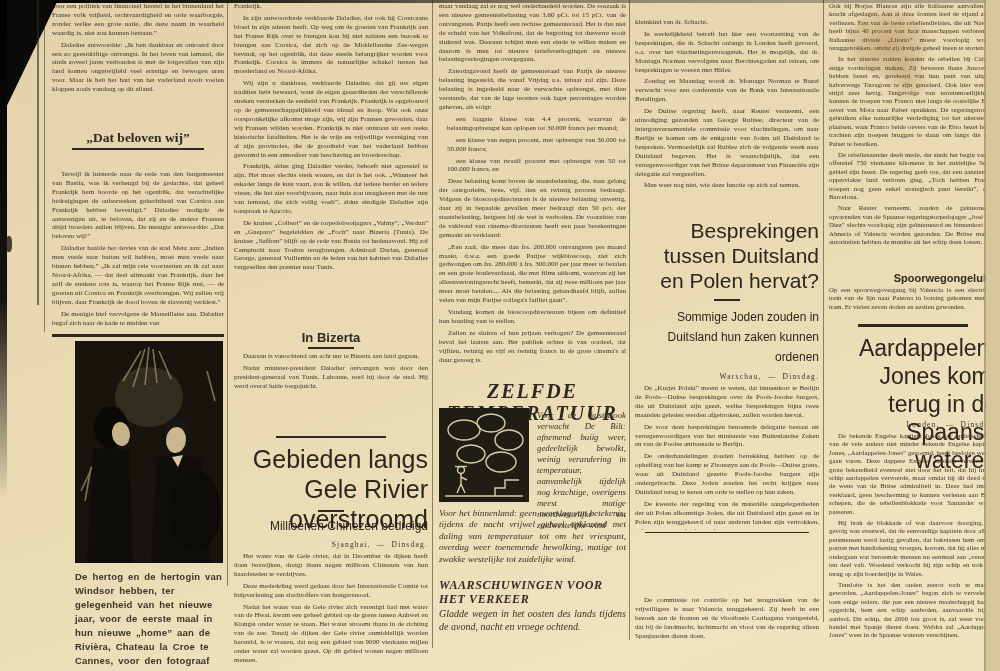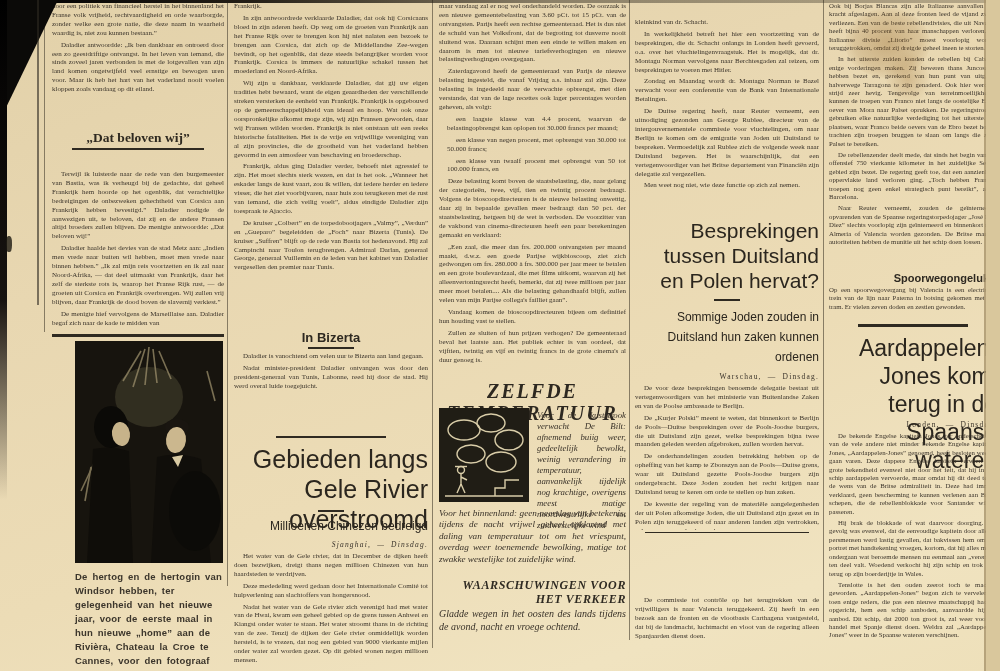--- a/index.html
+++ b/index.html
@@ -13,21 +13,21 @@
   .bt p.frag{text-indent:0;}
   .c5 .bt{font-size:6.8px;line-height:8.4px;}
   .vrule{position:absolute;top:0;width:1px;background:#655c48;opacity:.75;}
   .srule{background:#2f2a21;margin:0 auto;}
   .sub-serif{font:700 13.5px/16px "Liberation Serif","DejaVu Serif",serif;text-align:center;color:#2e2920;}
   .head-sans{font-family:"Liberation Sans","DejaVu Sans",sans-serif;font-weight:400;color:#2b261e;text-align:right;}
   .bold-sans{font-family:"Liberation Sans","DejaVu Sans",sans-serif;font-weight:700;color:#2e2921;}
   .dateline{font:400 7.5px/9px "Liberation Serif","DejaVu Serif",serif;text-align:right;letter-spacing:1.2px;word-spacing:3px;color:#3a332a;padding-right:6px;}
   .caption{font:700 9.5px/14px "Liberation Sans","DejaVu Sans",sans-serif;color:#3b352b;letter-spacing:.2px;word-spacing:2px;}
   .wxhead{font:700 italic 20px/22px "Liberation Serif","DejaVu Serif",serif;letter-spacing:2px;color:#2d2820;text-align:center;}
-  .warnhead{font:700 italic 12px/14px "Liberation Serif","DejaVu Serif",serif;text-align:right;letter-spacing:.6px;color:#2f2a22;}
+  .warnhead{font:700 italic 12px/14px "Liberation Serif","DejaVu Serif",serif;text-align:left;letter-spacing:.6px;color:#2f2a22;}
   .wxtext{font:400 italic 8.8px/11px "Liberation Serif","DejaVu Serif",serif;color:#383128;text-align:justify;}
   .warntext{font:400 italic 10px/12.5px "Liberation Serif","DejaVu Serif",serif;color:#383128;text-align:justify;}
   
   .edge-top{position:absolute;left:0;top:0;width:100%;height:3px;background:linear-gradient(90deg,#000 0%,#241f16 25%,rgba(30,25,16,.45) 55%,rgba(30,25,16,.25) 100%);}
   .corner-tl{position:absolute;left:0;top:0;width:58px;height:120px;background:#0b0a08;clip-path:polygon(0 0,100% 0,0 100%);}
   .edge-left{position:absolute;left:0;top:0;width:7px;height:500px;background:linear-gradient(#000 0%,#171310 60%,rgba(23,19,16,0) 100%);}
   .scratch{position:absolute;left:37px;top:0;width:2px;height:305px;background:#2e2a22;opacity:.6;}
   .crease-right{position:absolute;left:984px;top:0;width:2px;height:671px;background:#a8946c;opacity:.8;}
   .edge-right{position:absolute;left:986px;top:0;width:14px;height:671px;background:#d9c79c;}
   .stain1{position:absolute;left:845px;top:8px;width:85px;height:70px;border-radius:50%;
@@ -96,28 +96,28 @@
       <p>In zijn antwoordrede verklaarde Daladier, dat ook hij Corsicaans bloed in zijn aderen heeft. Op weg om de groeten van Frankrijk aan het Franse Rijk over te brengen kon hij niet nalaten een bezoek te brengen aan Corsica, dat zich op de Middellandse Zee-wegen bevindt, op het ogenblik, dat deze steeds belangrijker worden voor Frankrijk. Corsica is immers de natuurlijke schakel tussen het moederland en Noord-Afrika.</p>
       <p>Wij zijn u dankbaar, verklaarde Daladier, dat gij uw eigen tradities hebt bewaard, want de eigen geaardheden der verschillende streken versterken de eenheid van Frankrijk. Frankrijk is opgebouwd op de gemeenschappelijkheid van ideaal en hoop. Wat ook onze oorspronkelijke afkomst moge zijn, wij zijn Fransen geworden, daar wij Fransen wilden worden. Frankrijk is niet ontstaan uit een reeks historische fataliteiten. Het is de vrije en vrijwillige vereniging van al zijn provincies, die de grootheid van het vaderland hebben gevormd in een atmosfeer van beschaving en broederschap.</p>
       <p>Frankrijk, aldus ging Daladier verder, behoeft niet agressief te zijn. Het moet slechts sterk wezen, en dat is het ook. „Wanneer het eskader langs de kust vaart, zou ik willen, dat iedere herder en iedere visser, die het ziet voorbijvaren, naar huis zou terugkeren met de rust van iemand, die zich veilig voelt”, aldus eindigde Daladier zijn toespraak te Ajaccio.</p>
       <p>De kruiser „Colbert” en de torpedobootjagers „Valmy”, „Verdun” en „Gueparo” begeleidden de „Foch” naar Bizerta (Tunis). De kruiser „Suffren” blijft op de rede van Bastia tot hedenavond. Hij zal Campinchi naar Toulon terugbrengen. Admiraal Darlan, generaal George, generaal Vuillemin en de leden van het kabinet van Daladier vergesellen den premier naar Tunis.</p>
     </div>
     <div class="abs" style="left:0;top:330px;width:194px;">
       <div class="bold-sans" style="font-size:13px;text-align:center;">In Bizerta</div>
       <div class="srule" style="width:46px;height:2px;margin-top:2px;"></div>
     </div>
     <div class="abs bt" style="left:0;top:352px;width:194px;height:80px;">
-      <p>Daladier is vanochtend om velen uur te Bizerta aan land gegaan.</p>
+      <p>Daaraan is vanochtend om acht uur te Bizerta aan land gegaan.</p>
       <p>Nadat minister-president Daladier ontvangen was door den president-generaal van Tunis, Labonne, reed hij door de stad. Hij werd overal luide toegejuicht.</p>
     </div>
     <div class="abs srule" style="left:42px;top:436px;width:110px;height:2px;"></div>
     <div class="abs head-sans" style="left:0;top:444px;width:194px;font-size:25px;line-height:30px;">Gebieden langs Gele Rivier overstroomd</div>
     <div class="abs srule" style="left:84px;top:510px;width:26px;height:2px;"></div>
     <div class="abs head-sans" style="left:0;top:516px;width:194px;font-size:12px;line-height:21px;">Millioenen Chinezen bedreigd</div>
-    <div class="abs dateline" style="left:0;top:540px;width:194px;font-style:italic;">Sjanghai, — Dinsdag.</div>
+    <div class="abs dateline" style="left:0;top:540px;width:194px;">Sjanghai, — Dinsdag.</div>
     <div class="abs bt" style="left:0;top:552px;width:194px;height:117px;">
       <p>Het water van de Gele rivier, dat in December de dijken heeft doen bezwijken, dreigt thans negen millioen Chinezen van hun haardsteden te verdrijven.</p>
       <p>Deze mededeling werd gedaan door het Internationale Comité tot hulpverlening aan slachtoffers van hongersnood.</p>
       <p>Nadat het water van de Gele rivier zich verenigd had met water van de Hwai, kwam een geheel gebied op de grens tussen Anhwei en Kiangsi onder water te staan. Het water stroomt thans in de richting van de zee. Tenzij de dijken der Gele rivier onmiddellijk worden hersteld, is te vrezen, dat nog een gebied van 9000 vierkante mijlen onder water zal worden gezet. Op dit gebied wonen negen millioen mensen.</p>
     </div>
   </div>
 
   <div class="col" style="left:439px;width:187px;">
     <div class="abs bt" style="left:0;top:2px;width:187px;height:372px;">
       <p class="frag">maar vandaag zal er nog wel onderhandeld worden. De oorzaak is een nieuwe gemeentebelasting van 3.60 pCt. tot 15 pCt. van de ontvangsten. Parijs heeft een rechtse gemeenteraad. Het is dus niet de schuld van het Volksfront, dat de begroting tot dusverre nooit sluitend was. Daaraan schijnt men een einde te willen maken en daarom is men tot nieuwe tariefsverhogingen en nieuwe belastingverhogingen overgegaan.</p>
@@ -160,22 +160,22 @@
       <p>In werkelijkheid betreft het hier een voortzetting van de besprekingen, die dr. Schacht onlangs in Londen heeft gevoerd, o.a. over het vluchtelingenvraagstuk. Het is mogelijk, dat dr. Montagu Norman vervolgens naar Berchtesgaden zal reizen, om besprekingen te voeren met Hitler.</p>
       <p>Zondag en Maandag wordt dr. Montagu Norman te Bazel verwacht voor een conferentie van de Bank van Internationale Betalingen.</p>
       <p>De Duitse regering heeft, naar Reuter verneemt, een uitnodiging gezonden aan George Rublee, directeur van de intergouvernementele commissie voor vluchtelingen, om naar Berlijn te komen om de emigratie van Joden uit Duitsland te bespreken. Vermoedelijk zal Rublee zich de volgende week naar Duitsland begeven. Het is waarschijnlijk, dat een vertegenwoordiger van het Britse departement van Financiën zijn delegatie zal vergezellen.</p>
       <p>Men weet nog niet, wie deze functie op zich zal nemen.</p>
     </div>
     <div class="abs head-sans" style="left:0;top:202px;width:184px;font-size:21px;line-height:25px;">Besprekingen tussen Duitsland en Polen hervat?</div>
     <div class="abs srule" style="left:79px;top:283px;width:26px;height:2px;"></div>
     <div class="abs head-sans" style="left:0;top:291px;width:184px;font-size:12px;line-height:20px;">Sommige Joden zouden in Duitsland hun zaken kunnen ordenen</div>
     <div class="abs dateline" style="left:0;top:356px;width:184px;">Warschau, — Dinsdag.</div>
     <div class="abs bt" style="left:0;top:368px;width:184px;height:146px;">
+      <p>De „Kurjer Polski” meent te weten, dat binnenkort te Berlijn de Pools—Duitse besprekingen over de Pools-Joodse burgers, die uit Duitsland zijn gezet, welke besprekingen bijna twee maanden geleden werden afgebroken, zullen worden hervat.</p>
       <p>De voor deze besprekingen benoemde delegatie bestaat uit vertegenwoordigers van het ministerie van Buitenlandse Zaken en van de Poolse ambassade te Berlijn.</p>
-      <p>De „Kurjer Polski” meent te weten, dat binnenkort te Berlijn de Pools—Duitse besprekingen over de Pools-Joodse burgers, die uit Duitsland zijn gezet, welke besprekingen bijna twee maanden geleden werden afgebroken, zullen worden hervat.</p>
       <p>De onderhandelingen zouden betrekking hebben op de opheffing van het kamp te Zbonszyn aan de Pools—Duitse grens, waar uit Duitsland gezette Pools-Joodse burgers zijn ondergebracht. Deze Joden zouden het recht krijgen naar Duitsland terug te keren om orde te stellen op hun zaken.</p>
       <p>De kwestie der regeling van de materiële aangelegenheden der uit Polen afkomstige Joden, die uit Duitsland zijn gezet en in Polen zijn teruggekeerd of naar anderen landen zijn vertrokken, zal eveneens worden besproken.</p>
     </div>
     <div class="abs srule" style="left:10px;top:516px;width:164px;height:1px;"></div>
     <div class="abs bt" style="left:0;top:580px;width:184px;height:88px;">
       <p>De commissie tot contrôle op het terugtrekken van de vrijwilligers is naar Valencia teruggekeerd. Zij heeft in een bezoek aan de fronten en de vlootbasis Carthagena vastgesteld, dat bij de landmacht, luchtmacht en vloot van de regering alleen Spanjaarden dienst doen.</p>
     </div>
   </div>
 
   <div class="col c5" style="left:829px;width:168px;">

